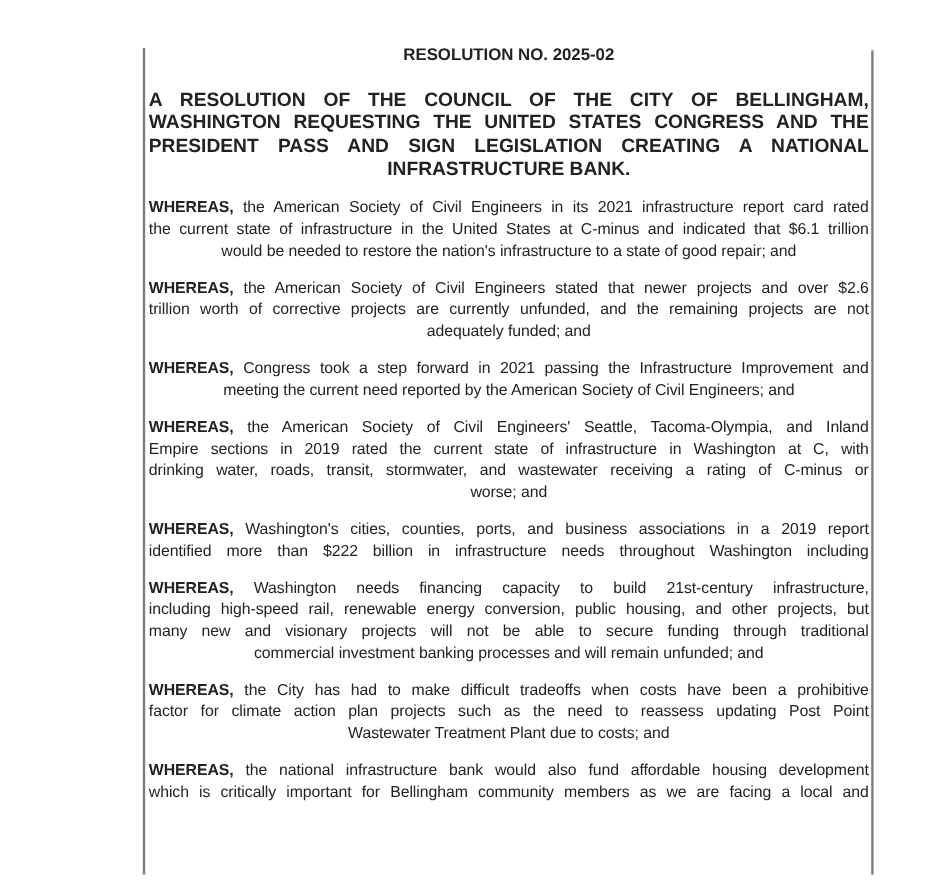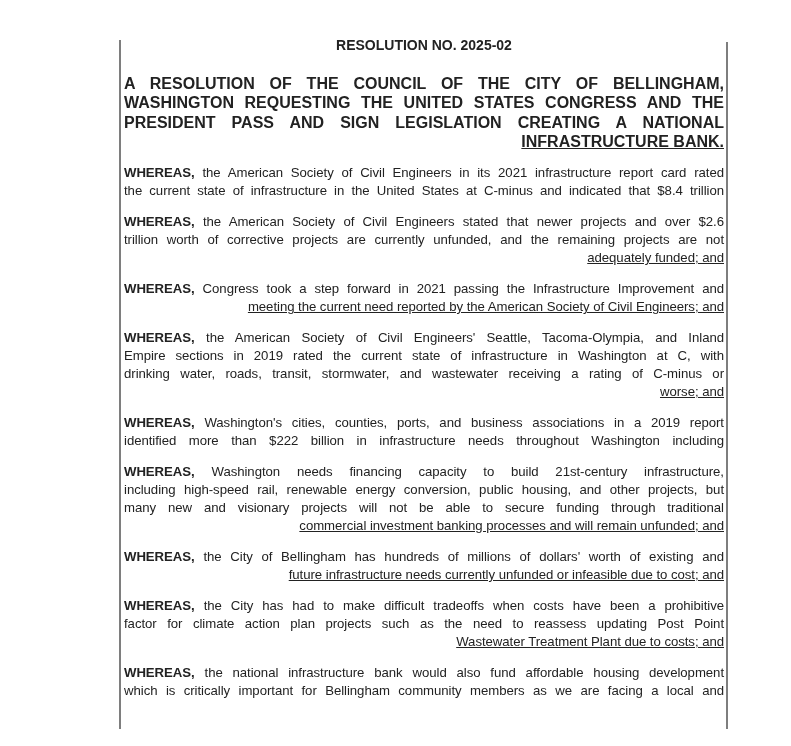--- a/index.html
+++ b/index.html
@@ -41,21 +41,21 @@
     white-space: nowrap;
   }
   .clause { margin-top: 13px; }
   .ln {
     font-size: 13.2px;
     line-height: 18px;
     letter-spacing: -0.05px;
     white-space: nowrap;
   }
   .j    { text-align: justify; text-align-last: justify; }
-  .last { text-align: right; text-decoration: underline; }
+  .last { text-align: center; }
   .lead { font-weight: bold; }
 </style>
 </head>
 <body>
 
 <div class="page">
   <div class="scan-line left"></div>
   <div class="scan-line right"></div>
 
   <div class="content">
@@ -64,21 +64,22 @@
 
     <div class="heading">
       <div class="hl j">A RESOLUTION OF THE COUNCIL OF THE CITY OF BELLINGHAM,</div>
       <div class="hl j">WASHINGTON REQUESTING THE UNITED STATES CONGRESS AND THE</div>
       <div class="hl j">PRESIDENT PASS AND SIGN LEGISLATION CREATING A NATIONAL</div>
       <div class="hl last">INFRASTRUCTURE BANK.</div>
     </div>
 
     <div class="clause">
       <div class="ln j"><span class="lead">WHEREAS,</span> <span>the American Society of Civil Engineers in its 2021 infrastructure report card rated</span></div>
-      <div class="ln j">the current state of infrastructure in the United States at C-minus and indicated that $8.4 trillion</div>
+      <div class="ln j">the current state of infrastructure in the United States at C-minus and indicated that $6.1 trillion</div>
+      <div class="ln last">would be needed to restore the nation's infrastructure to a state of good repair; and</div>
     </div>
 
     <div class="clause">
       <div class="ln j"><span class="lead">WHEREAS,</span> <span>the American Society of Civil Engineers stated that newer projects and over $2.6</span></div>
       <div class="ln j">trillion worth of corrective projects are currently unfunded, and the remaining projects are not</div>
       <div class="ln last">adequately funded; and</div>
     </div>
 
     <div class="clause">
       <div class="ln j"><span class="lead">WHEREAS,</span> <span>Congress took a step forward in 2021 passing the Infrastructure Improvement and</span></div>
@@ -97,24 +98,20 @@
       <div class="ln j">identified more than $222 billion in infrastructure needs throughout Washington including</div>
     </div>
 
     <div class="clause">
       <div class="ln j"><span class="lead">WHEREAS,</span> <span>Washington needs financing capacity to build 21st-century infrastructure,</span></div>
       <div class="ln j">including high-speed rail, renewable energy conversion, public housing, and other projects, but</div>
       <div class="ln j">many new and visionary projects will not be able to secure funding through traditional</div>
       <div class="ln last">commercial investment banking processes and will remain unfunded; and</div>
     </div>
 
-    <div class="clause">
-      <div class="ln j"><span class="lead">WHEREAS,</span> <span>the City of Bellingham has hundreds of millions of dollars' worth of existing and</span></div>
-      <div class="ln last">future infrastructure needs currently unfunded or infeasible due to cost; and</div>
-    </div>
 
     <div class="clause">
       <div class="ln j"><span class="lead">WHEREAS,</span> <span>the City has had to make difficult tradeoffs when costs have been a prohibitive</span></div>
       <div class="ln j">factor for climate action plan projects such as the need to reassess updating Post Point</div>
       <div class="ln last">Wastewater Treatment Plant due to costs; and</div>
     </div>
 
     <div class="clause">
       <div class="ln j"><span class="lead">WHEREAS,</span> <span>the national infrastructure bank would also fund affordable housing development</span></div>
       <div class="ln j">which is critically important for Bellingham community members as we are facing a local and</div>

